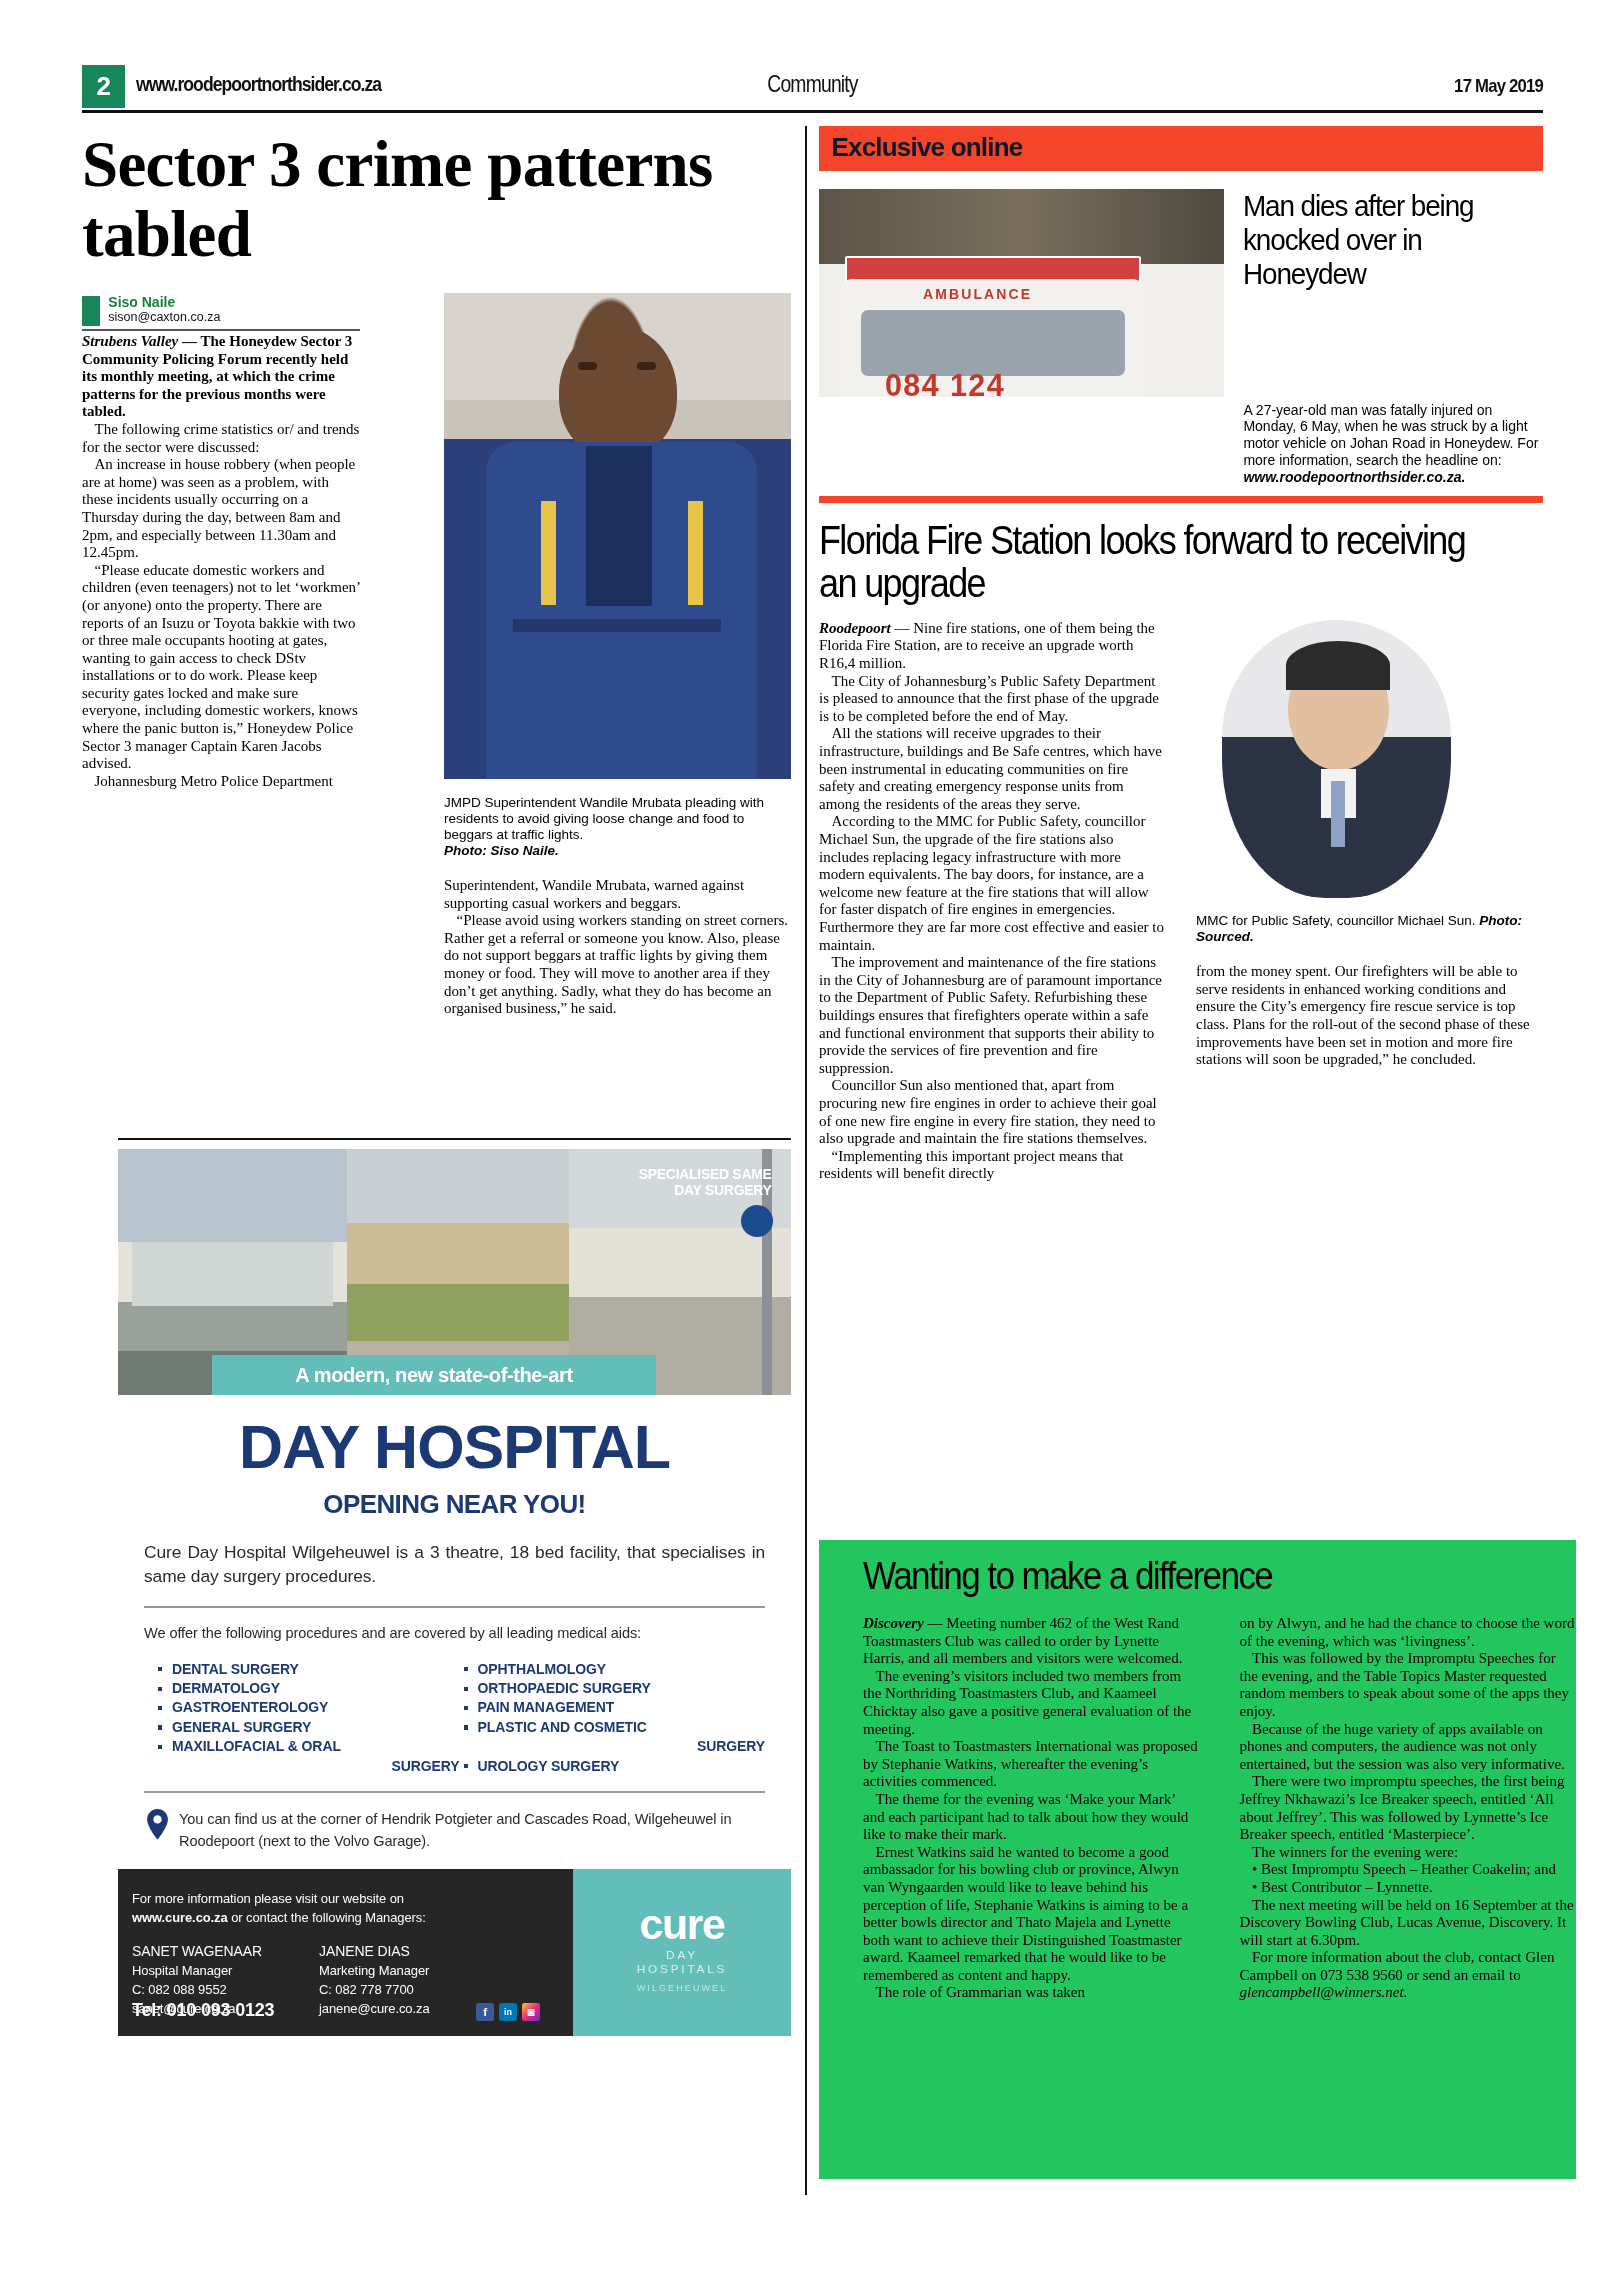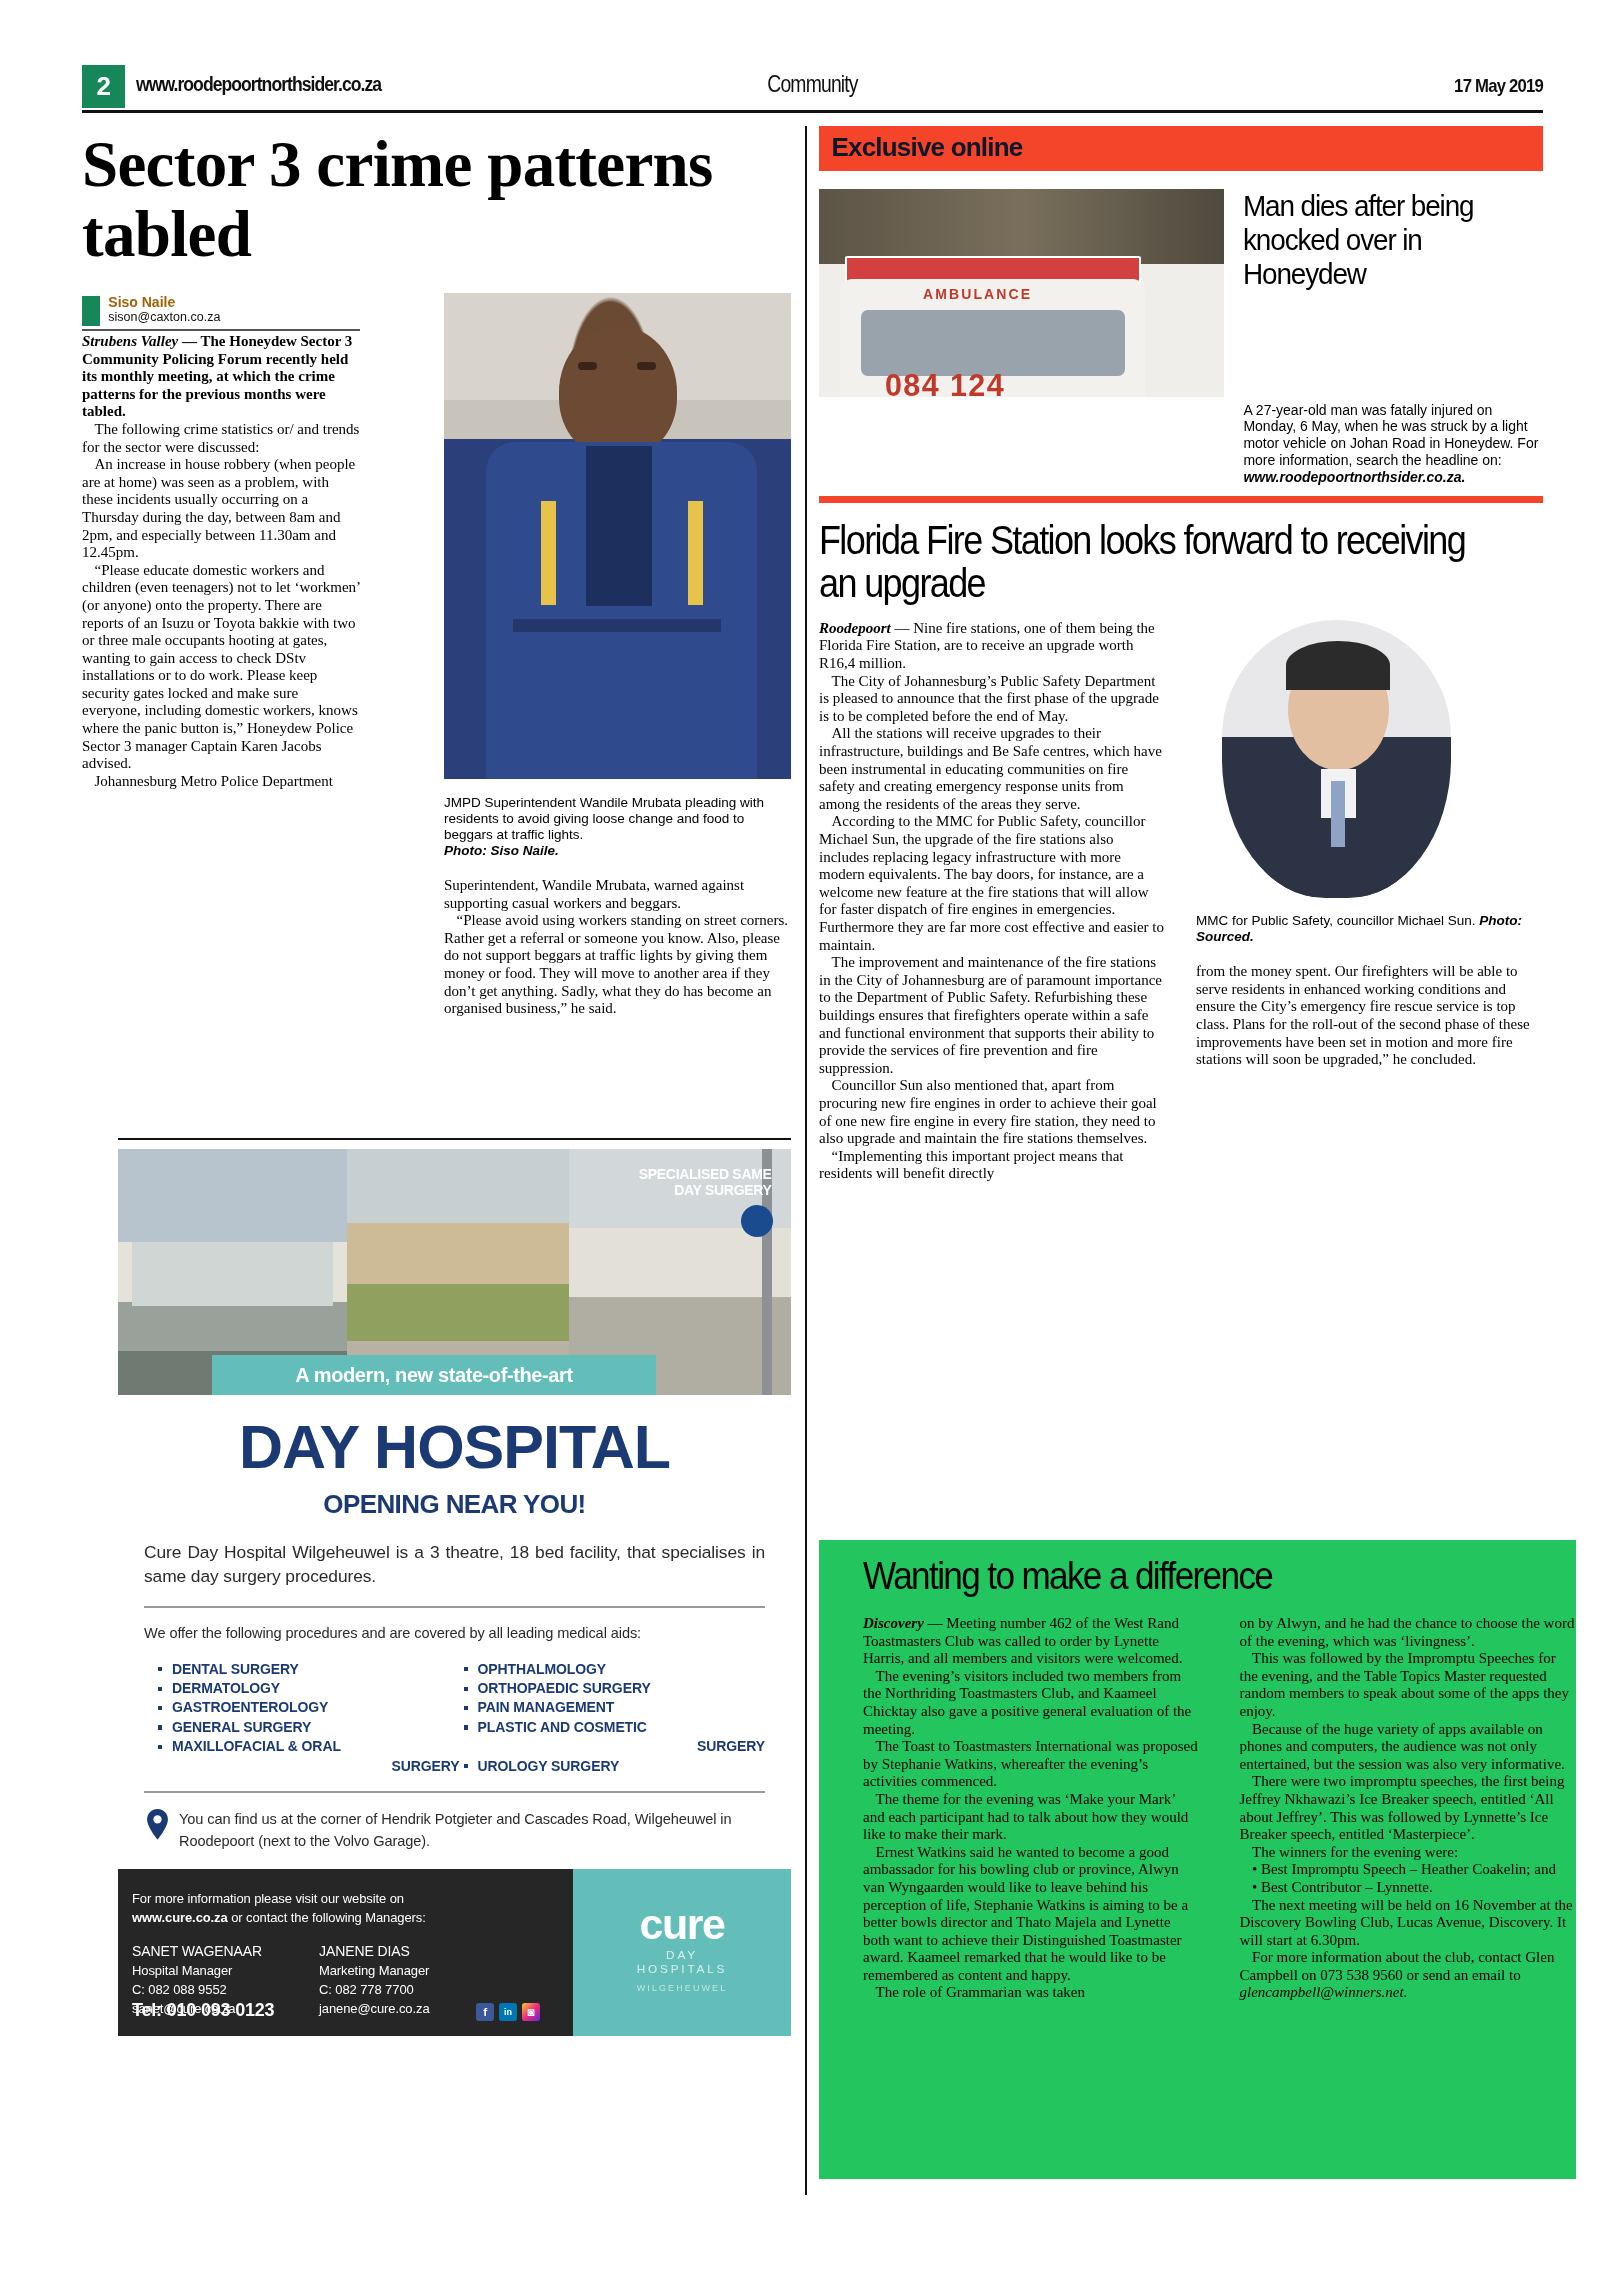--- a/index.html
+++ b/index.html
@@ -45,21 +45,21 @@
   
   .mainhead{
     font-family:"Liberation Serif",serif;font-weight:bold;font-size:65px;
     line-height:1.08;letter-spacing:-0.7px;color:#000;margin:0;
     padding-top:2.8px;
   }
 
   
   .byline{margin-top:25px;display:flex;align-items:flex-start;}
   .byline-sq{width:18px;height:30px;background:#17875a;flex:0 0 18px;margin-right:8.3px;margin-top:1.4px;}
-  .byline-name{font-family:"Liberation Sans",sans-serif;font-weight:bold;font-size:14px;line-height:1.15;color:#a16207;}
+  .byline-name{font-family:"Liberation Sans",sans-serif;font-weight:bold;font-size:14px;line-height:1.15;color:#15803d;}
   .byline-mail{font-family:"Liberation Sans",sans-serif;font-size:12.5px;line-height:1.25;color:#111;}
   .byline-rule{width:278px;height:1.4px;background:#555;margin-top:3.5px;}
 
   
   .body{
     font-family:"Liberation Serif",serif;font-size:15px;line-height:17.6px;
     color:#000;text-align:left;
   }
   .body p{margin:0;text-indent:12.5px;}
   .body p.lead{text-indent:0;font-weight:bold;}
@@ -404,20 +404,20 @@
         <p>The role of Grammarian was taken</p>
       </div>
       <div class="body" style="width:342px;margin-left:40px;">
         <p class="noind">on by Alwyn, and he had the chance to choose the word of the evening, which was ‘livingness’.</p>
         <p>This was followed by the Impromptu Speeches for the evening, and the Table Topics Master requested random members to speak about some of the apps they enjoy.</p>
         <p>Because of the huge variety of apps available on phones and computers, the audience was not only entertained, but the session was also very informative.</p>
         <p>There were two impromptu speeches, the first being Jeffrey Nkhawazi’s Ice Breaker speech, entitled ‘All about Jeffrey’. This was followed by Lynnette’s Ice Breaker speech, entitled ‘Masterpiece’.</p>
         <p>The winners for the evening were:</p>
         <p>•  Best Impromptu Speech – Heather Coakelin; and</p>
         <p>•  Best Contributor – Lynnette.</p>
-        <p>The next meeting will be held on 16 November at the Discovery Bowling Club, Lucas Avenue, Discovery. It will start at 6.30pm.</p>
+        <p>The next meeting will be held on 16 September at the Discovery Bowling Club, Lucas Avenue, Discovery. It will start at 6.30pm.</p>
         <p><span>For more information about the club, contact Glen Campbell on 073 538 9560 or send an email to </span><em>glencampbell@winners.net.</em></p>
       </div>
     </div>
   </div>
 
 </div>
 
 
 </body></html>

